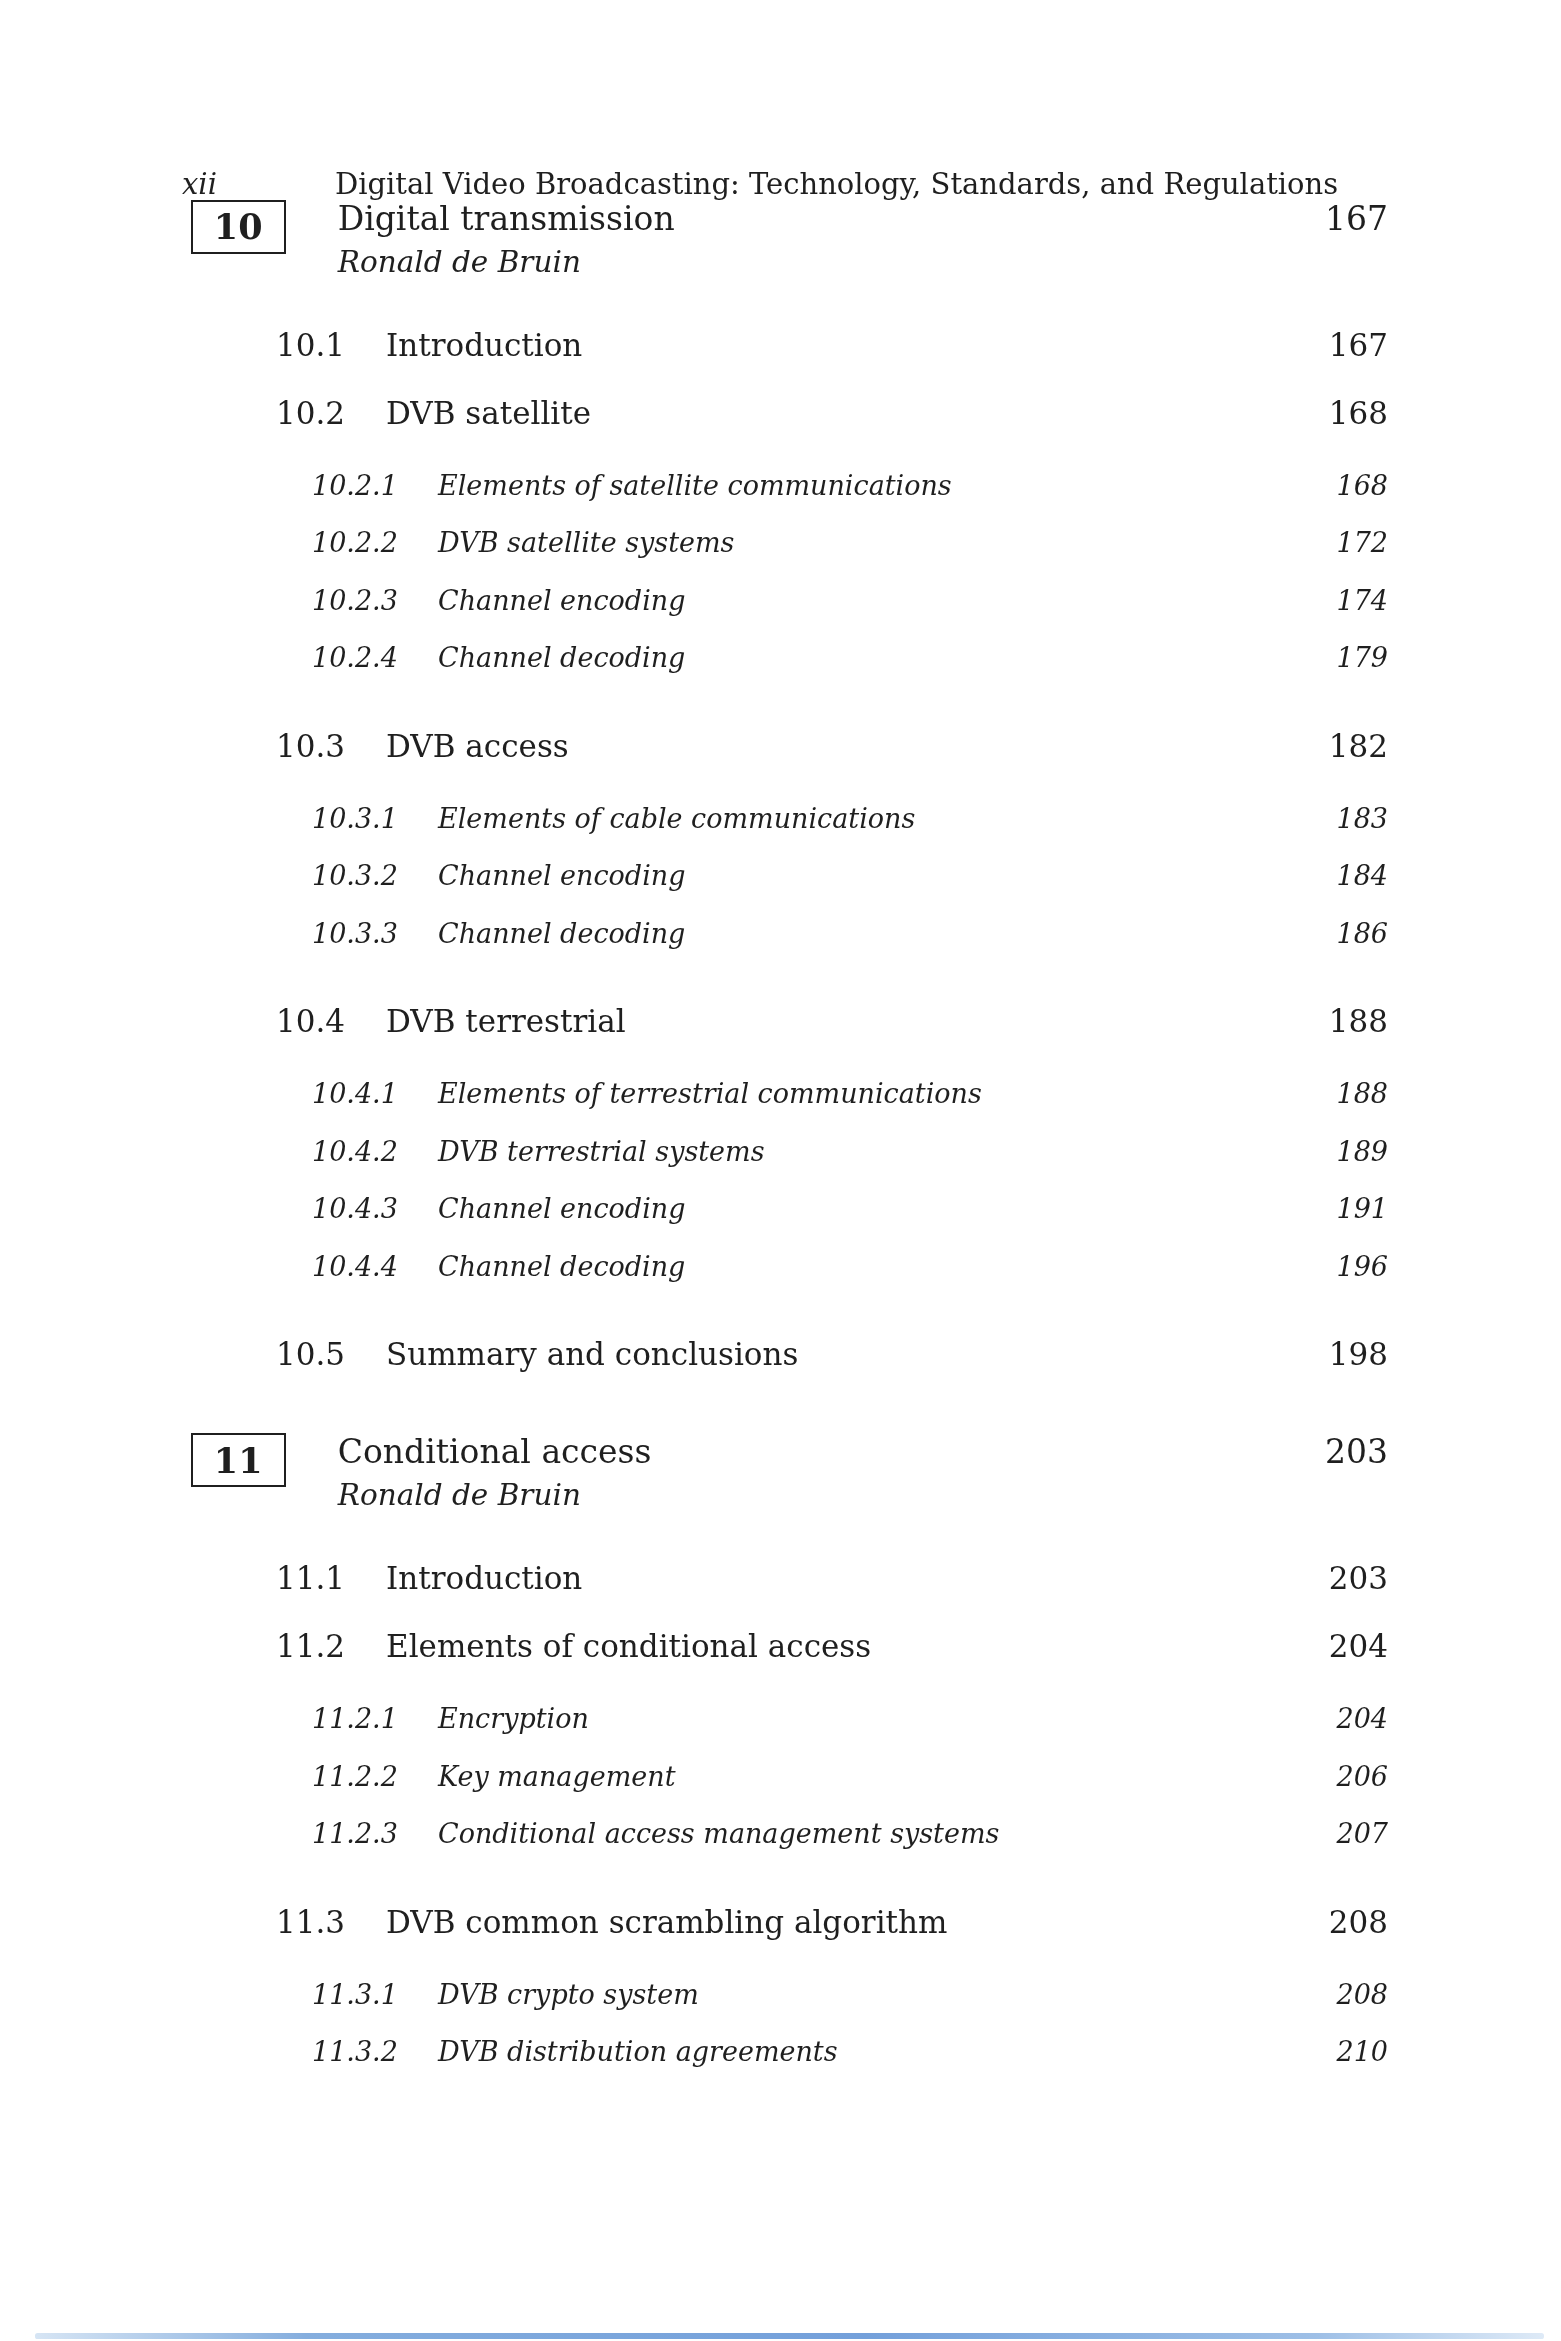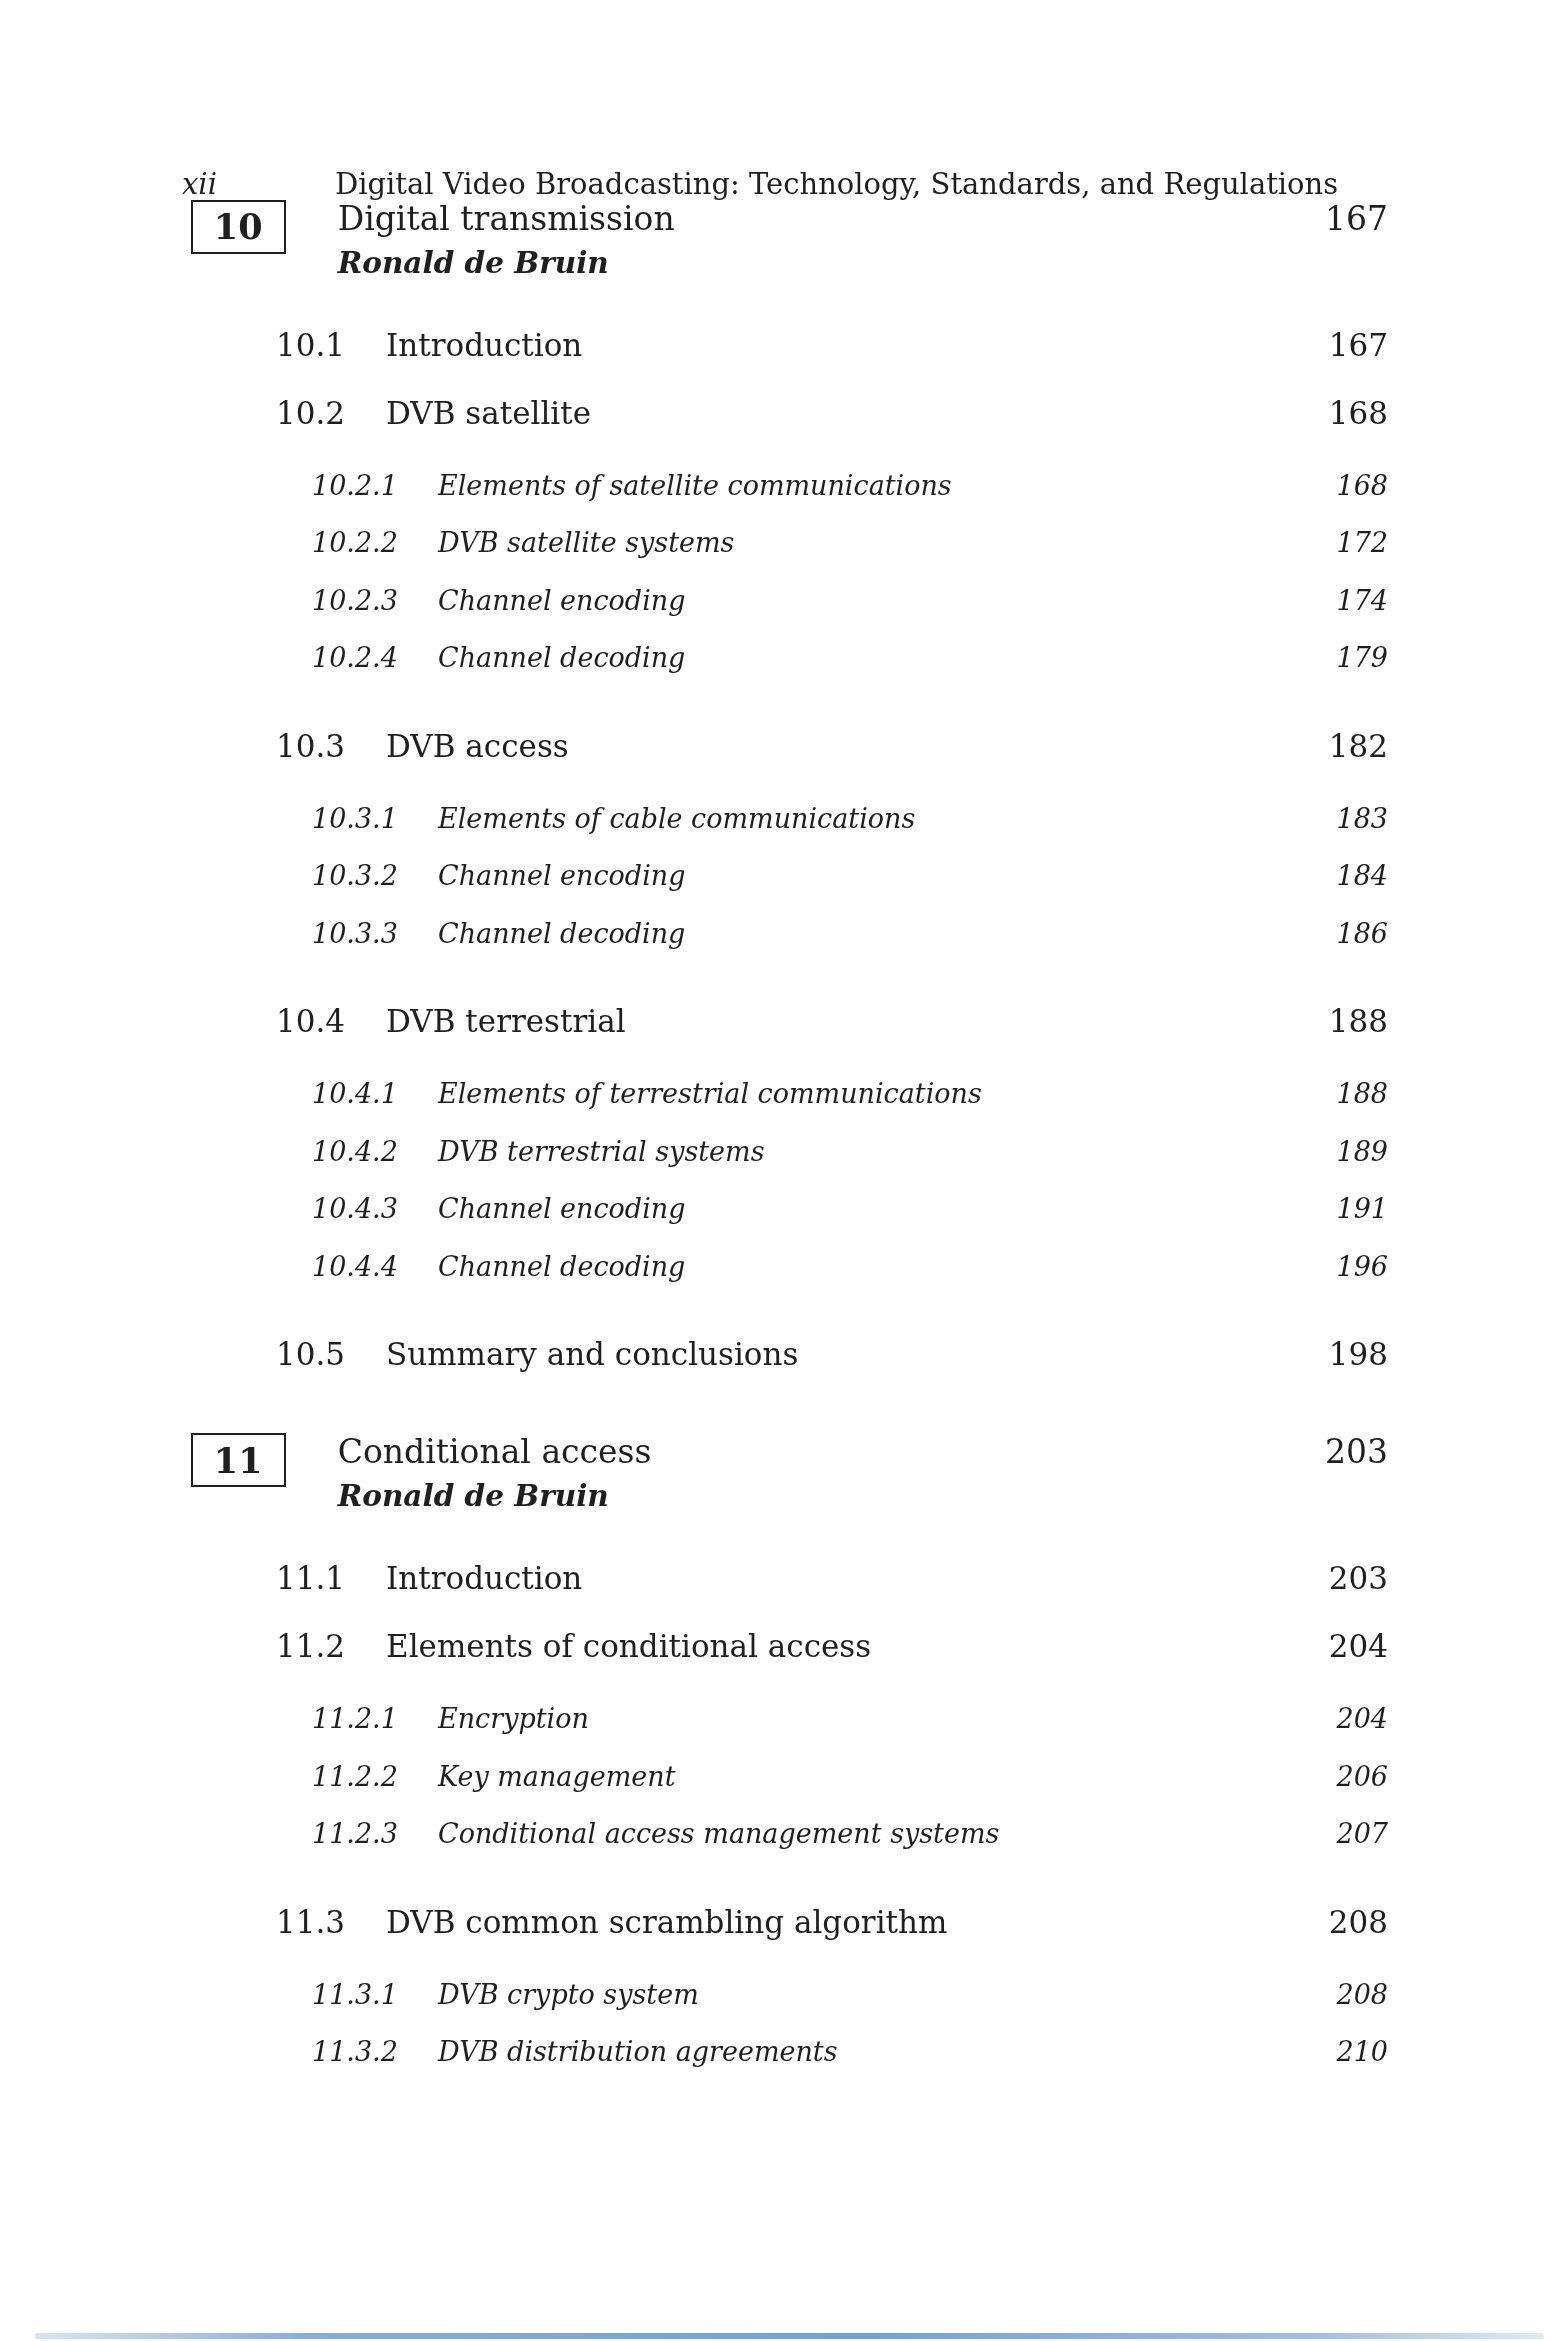--- a/index.html
+++ b/index.html
@@ -69,21 +69,21 @@
     align-items: baseline;
     font-size: 33px;
     line-height: 38px;
     font-weight: normal;
   }
   .chapter-title { flex: 1 1 auto; }
   .chapter-page  { flex: 0 0 auto; text-align: right; }
   .chapter-author {
     font-size: 29.5px;
     line-height: 35px;
-    font-weight: bold;
+    font-weight: normal;
     font-style: italic;
     margin-top: 7px;
   }
   
   .entries { margin-top: 48px; }
   .row {
     display: flex;
     align-items: flex-start;
   }
   .row .num   { flex: 0 0 auto; }

